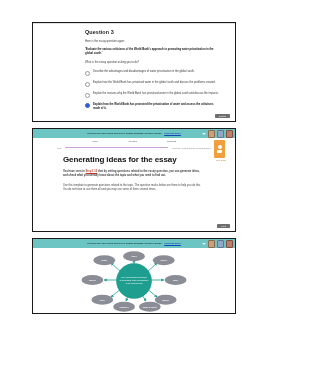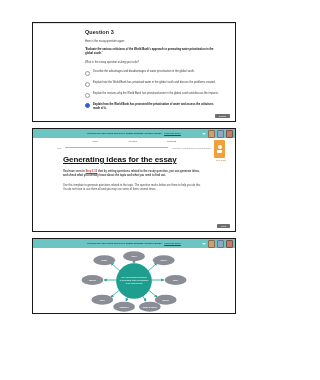--- a/index.html
+++ b/index.html
@@ -52,21 +52,21 @@
   .sidecard{position:absolute;right:10px;top:11px;width:11px;height:18px;background:#f2a03d;
             border-radius:1px;display:flex;flex-direction:column;align-items:center;
             justify-content:center;gap:1px;}
   .sidecard .fig{width:4px;height:4px;border-radius:50%;background:#fff;}
   .sidecard .fig2{width:5px;height:3px;background:#fff;border-radius:1px;}
   .sidecard-lbl{position:absolute;right:9px;top:30px;font-size:2px;color:#b8761f;}
 
   
   .art{margin:6px 30px 0 30px;}
   .art-h1{font-size:8px;font-weight:700;color:#111;line-height:1.2;letter-spacing:-.1px;
-          margin-bottom:6px;text-decoration:underline;}
+          margin-bottom:6px;}
   .art-p{font-size:2.7px;color:#3a3a3a;line-height:1.62;margin-bottom:5px;font-weight:700;}
   .art-p.reg{font-weight:400;color:#444;}
   .art-link{color:#c0392b;font-weight:700;text-decoration:underline;}
   .s2-btn{position:absolute;right:5px;bottom:3px;background:#6e6e6e;color:#fff;
           font-size:2.3px;padding:1.2px 4px;border-radius:.8px;}
 
   
   .map-wrap{position:relative;width:100%;height:65px;background:#fff;}
   .map-svg{position:absolute;left:0;top:0;width:100%;height:100%;}
   .node-txt{font-size:1.9px;fill:#ffffff;font-family:"Liberation Sans",sans-serif;

